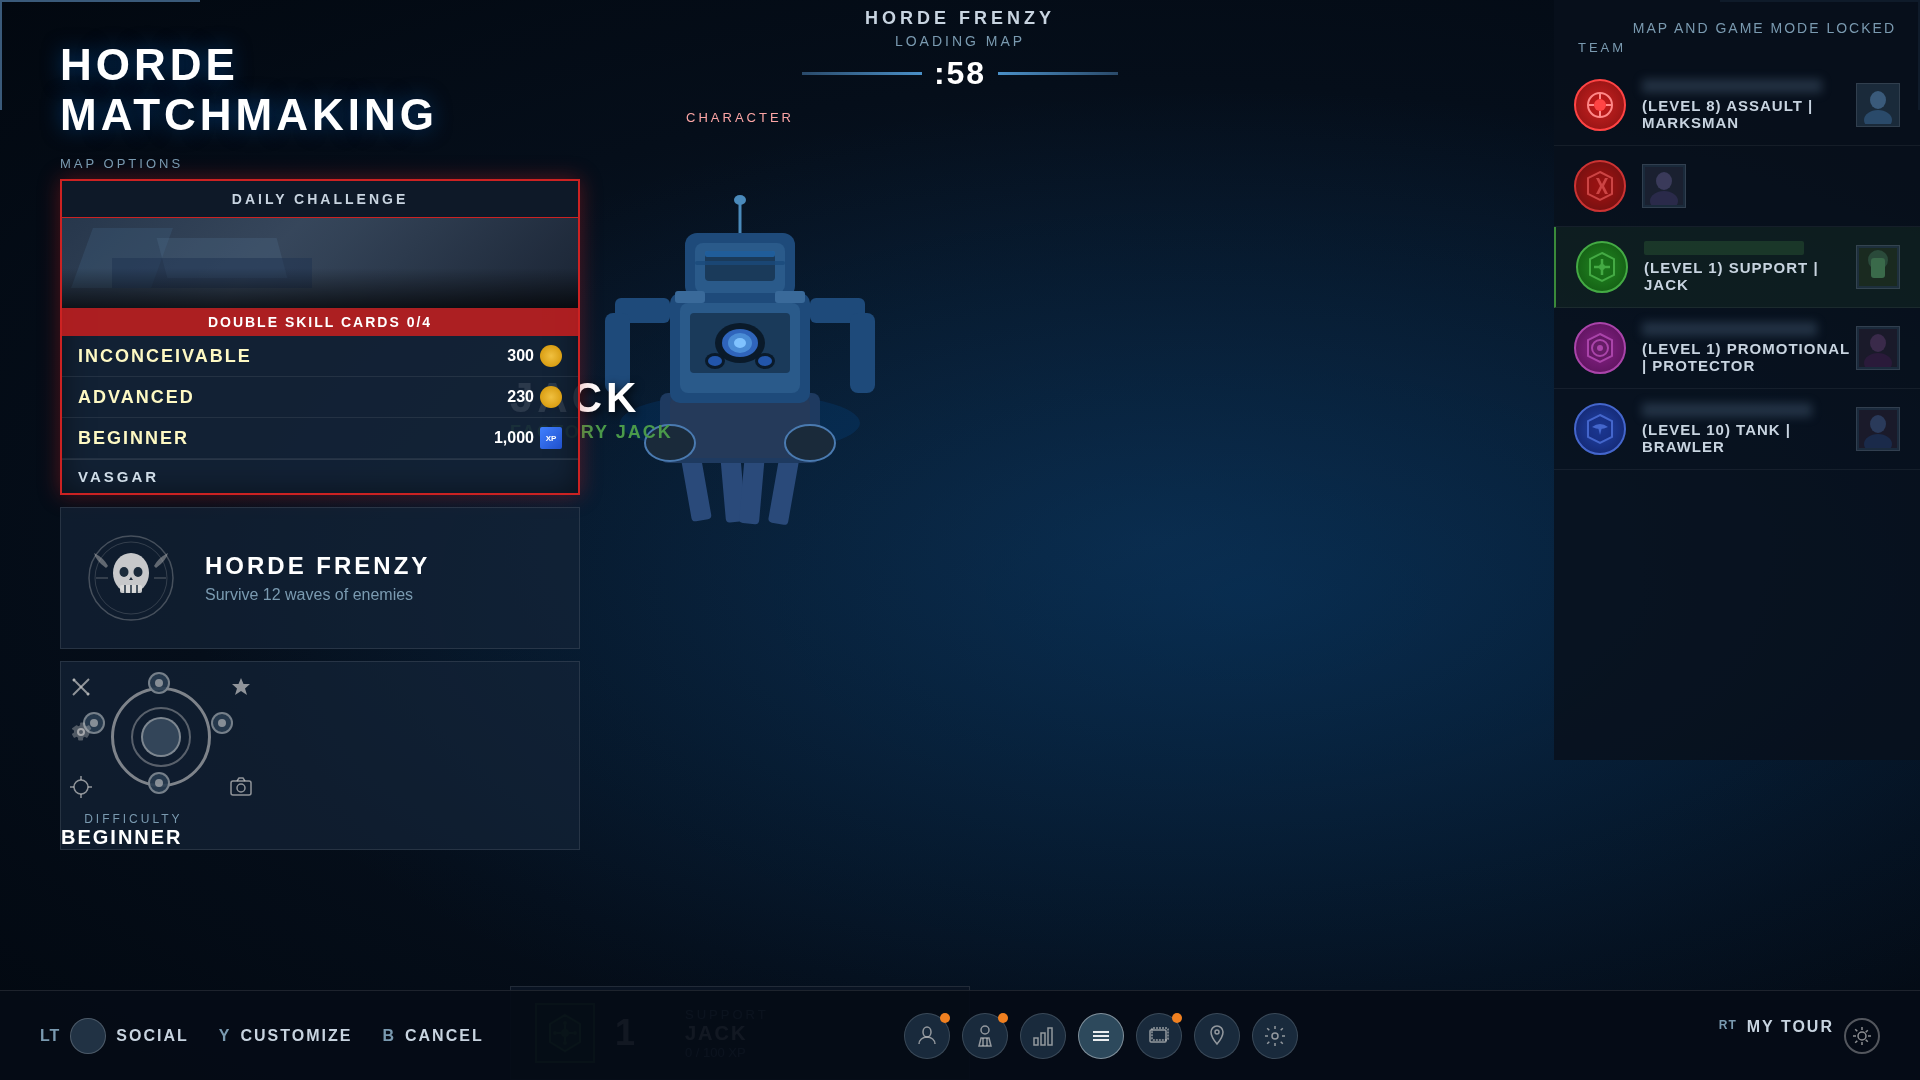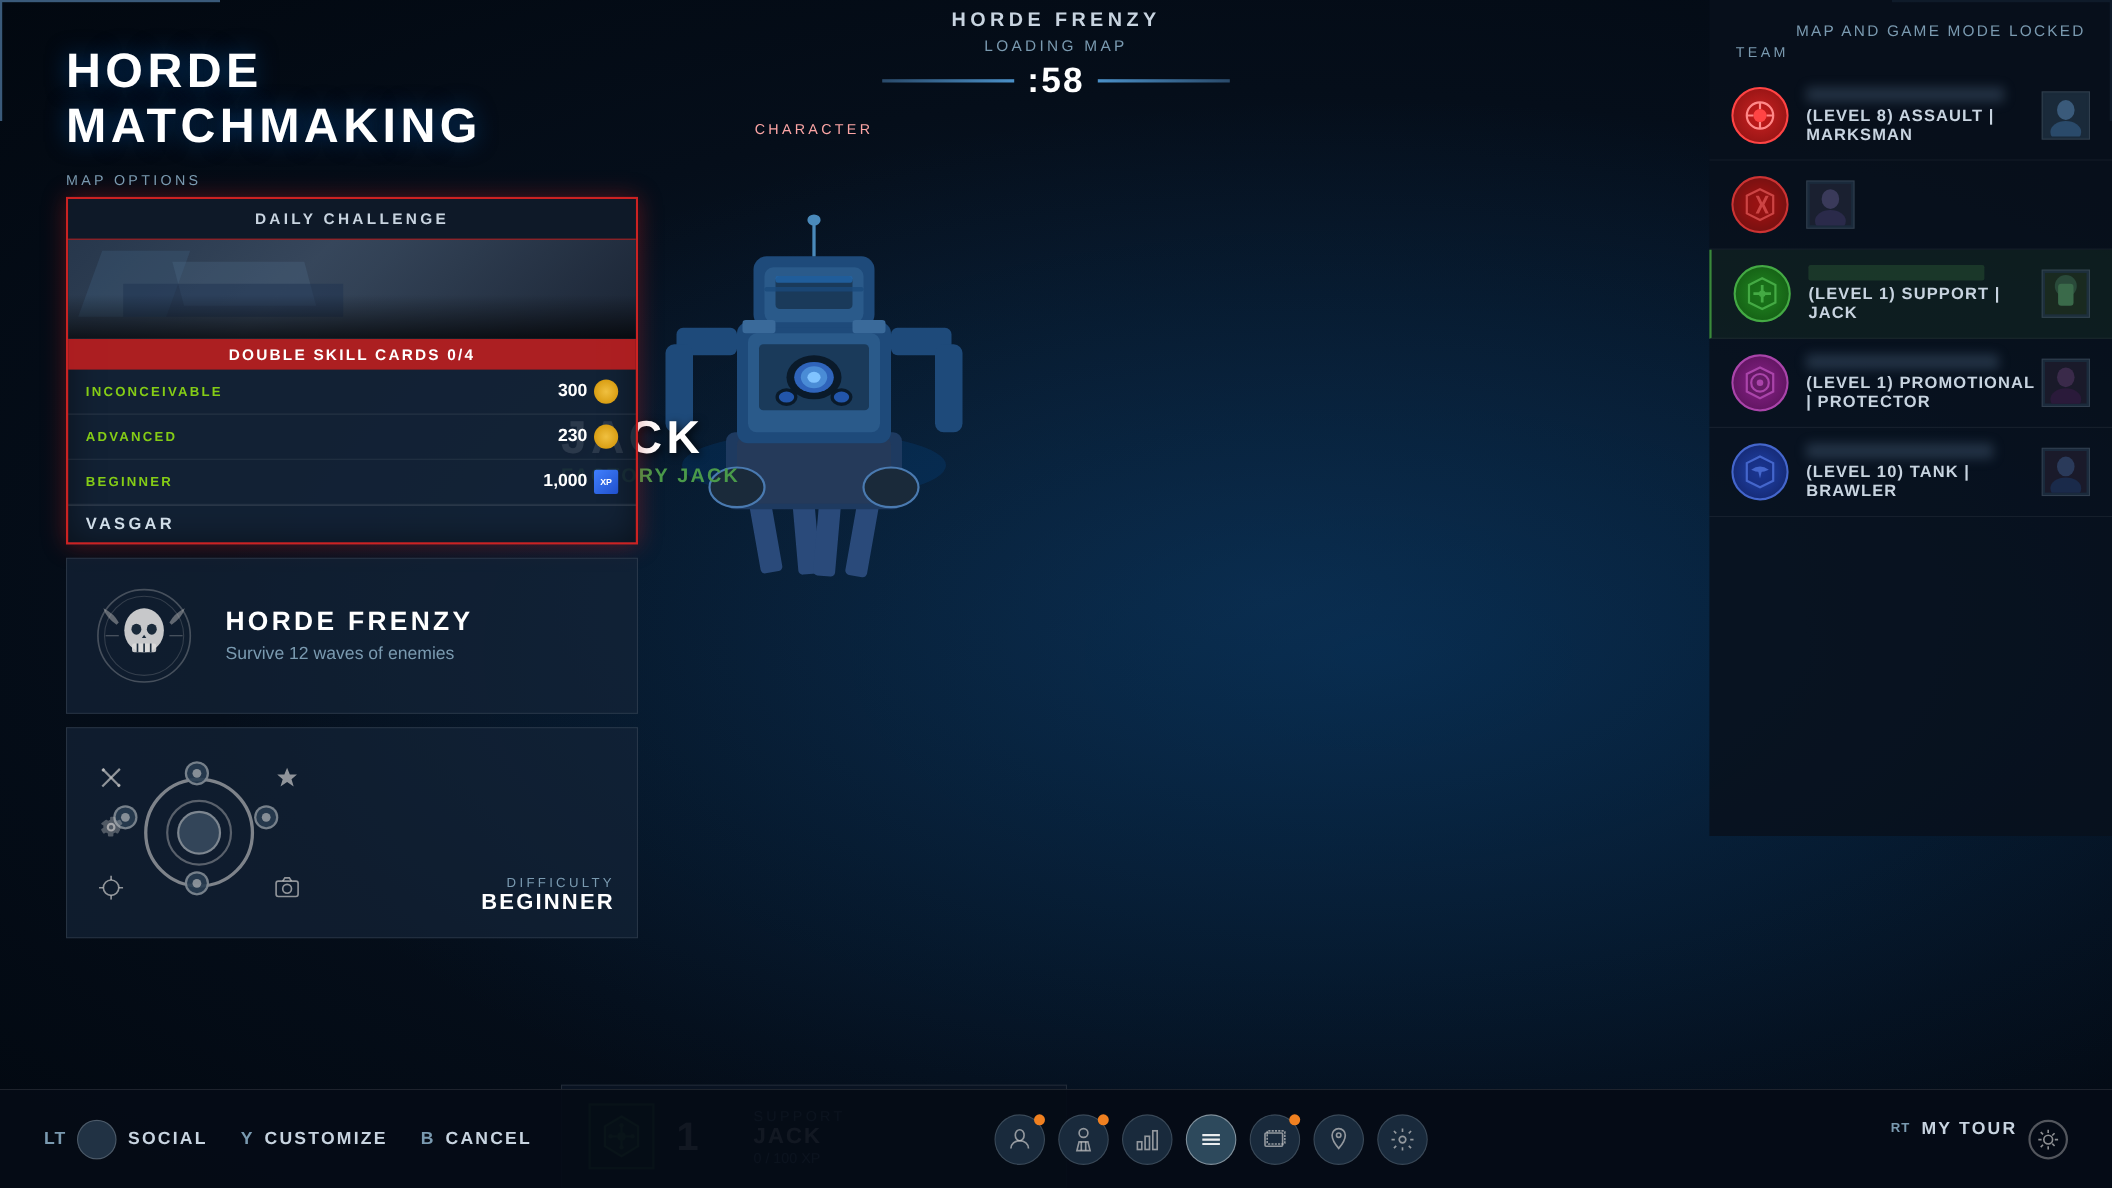--- a/index.html
+++ b/index.html
@@ -205,24 +205,24 @@
       padding: 9px 16px;
       border-bottom: 1px solid rgba(255,255,255,0.08);
       cursor: pointer;
     }
 
     .difficulty-row:last-child {
       border-bottom: none;
     }
 
     .difficulty-name {
-      font-size: 12px;
+      font-size: 18px;
       font-weight: 700;
       letter-spacing: 2px;
-      color: #84cc16;
+      color: #fef9c3;
       text-transform: uppercase;
     }
 
     .difficulty-reward {
       display: flex;
       align-items: center;
       gap: 6px;
       font-size: 16px;
       font-weight: 700;
       color: #fff;
@@ -299,25 +299,25 @@
 
     .horde-frenzy-desc {
       font-size: 16px;
       color: #7a9ab0;
     }
 
     
     .difficulty-card {
       background: rgba(20, 35, 55, 0.7);
       border: 1px solid rgba(255,255,255,0.1);
-      padding: 20px;
-      display: flex;
-      align-items: flex-end;
+      display: flex;
+      align-items: flex-start;
       justify-content: space-between;
       min-height: 180px;
+      flex-direction: column;
     }
 
     .difficulty-info {
       text-align: right;
     }
 
     .difficulty-label-small {
       font-size: 12px;
       letter-spacing: 3px;
       color: #7a9ab0;

